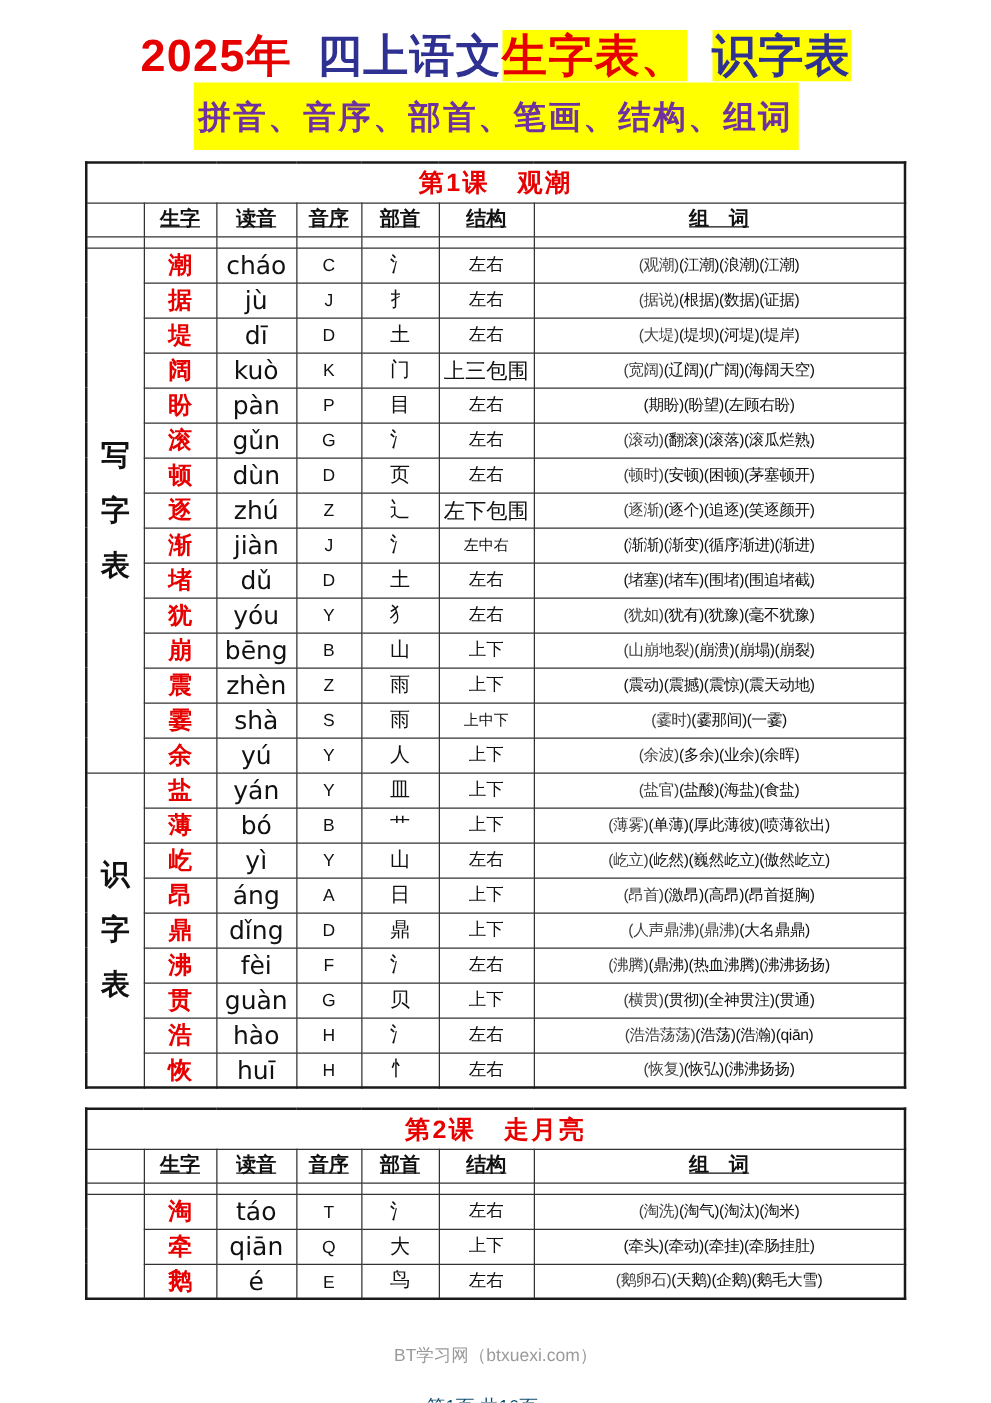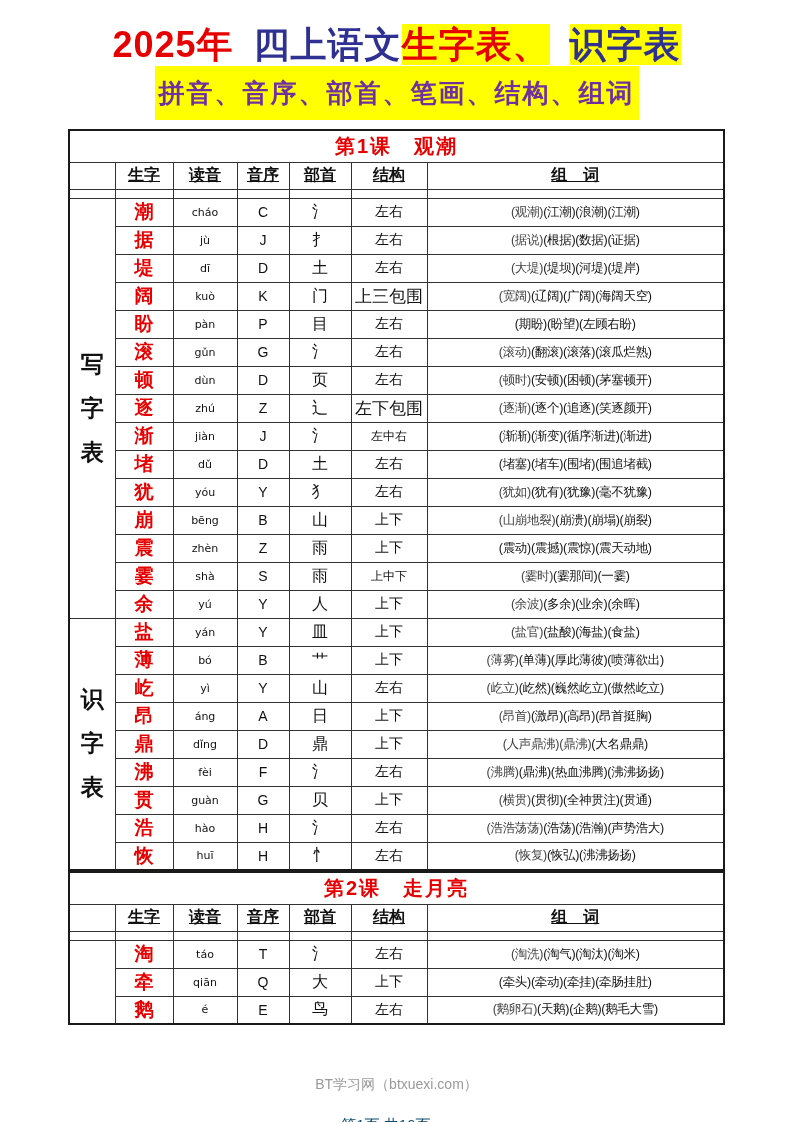--- a/index.html
+++ b/index.html
@@ -19,38 +19,38 @@
   .subtitle { text-align:center; margin-top:9px; }
   .subtitle .sub-inner {
     background:#ffff00; color:#7030a0;
     font-size:26px; font-weight:bold; letter-spacing:2px; padding:12px 4px;
   }
 
   .tables { width:657px; margin:18px auto 0 auto; }
 
   table.lesson {
     width:100%; border-collapse:collapse; table-layout:fixed;
-    border:2px solid #1a1a1a; 
+    border:2px solid #1a1a1a; margin-bottom:15px;
   }
   table.lesson td {
     border:1px solid #333; text-align:center; vertical-align:middle;
     overflow:hidden; white-space:nowrap;
   }
   tr.title-row { height:32px; }
   .lesson-title { font-size:20px; font-weight:bold; color:#e60000; letter-spacing:2px; }
   tr.cols-row { height:27px; }
   .col-h { font-size:16px; font-weight:bold; color:#111;text-decoration:underline; }
   tr.spacer { height:9px; }
   tr.data-row { height:28px; }
 
   .label-cell { font-weight:bold; }
   .label-cell .lchar { font-size:23px; font-weight:bold; line-height:1; margin:21px 0; color:#111; }
 
   td.char      { color:#e60000; font-weight:bold; font-size:19px; }
-  td.pinyin    { font-size:11px; font-family:"DejaVu Sans",sans-serif; }
+  td.pinyin    { font-size:20px; font-family:"DejaVu Sans",sans-serif; }
   td.initial   { font-size:14px; }
   td.radical   { font-size:16px; }
   td.structure { font-size:14px; }
   td.structure.small { font-size:12px; }
   td.structure.tiny  { font-size:17px; }
   td.words     { font-size:12.5px; letter-spacing:-0.3px; }
   td.words .blue { color:#404040; }
 
   .footer { position:absolute; left:0; right:0; bottom:26px; height:20px; }
   .watermark {
@@ -293,21 +293,21 @@
             <td class="radical">贝</td>
             <td class="structure">上下</td>
             <td class="words"><span class="blue">(横贯)</span><span>(贯彻)(全神贯注)(贯通)</span></td>
           </tr>
           <tr class="data-row">
             <td class="char">浩</td>
             <td class="pinyin">hào</td>
             <td class="initial">H</td>
             <td class="radical">氵</td>
             <td class="structure">左右</td>
-            <td class="words"><span class="blue">(浩浩荡荡)</span><span>(浩荡)(浩瀚)(声势浩大)</span></td>
+            <td class="words"><span class="blue">(浩浩荡荡)</span><span>(浩荡)(浩瀚)(qiān)</span></td>
           </tr>
           <tr class="data-row">
             <td class="char">恢</td>
             <td class="pinyin">huī</td>
             <td class="initial">H</td>
             <td class="radical">忄</td>
             <td class="structure">左右</td>
             <td class="words"><span class="blue">(恢复)</span><span>(恢弘)(沸沸扬扬)</span></td>
           </tr>
         </tbody>

